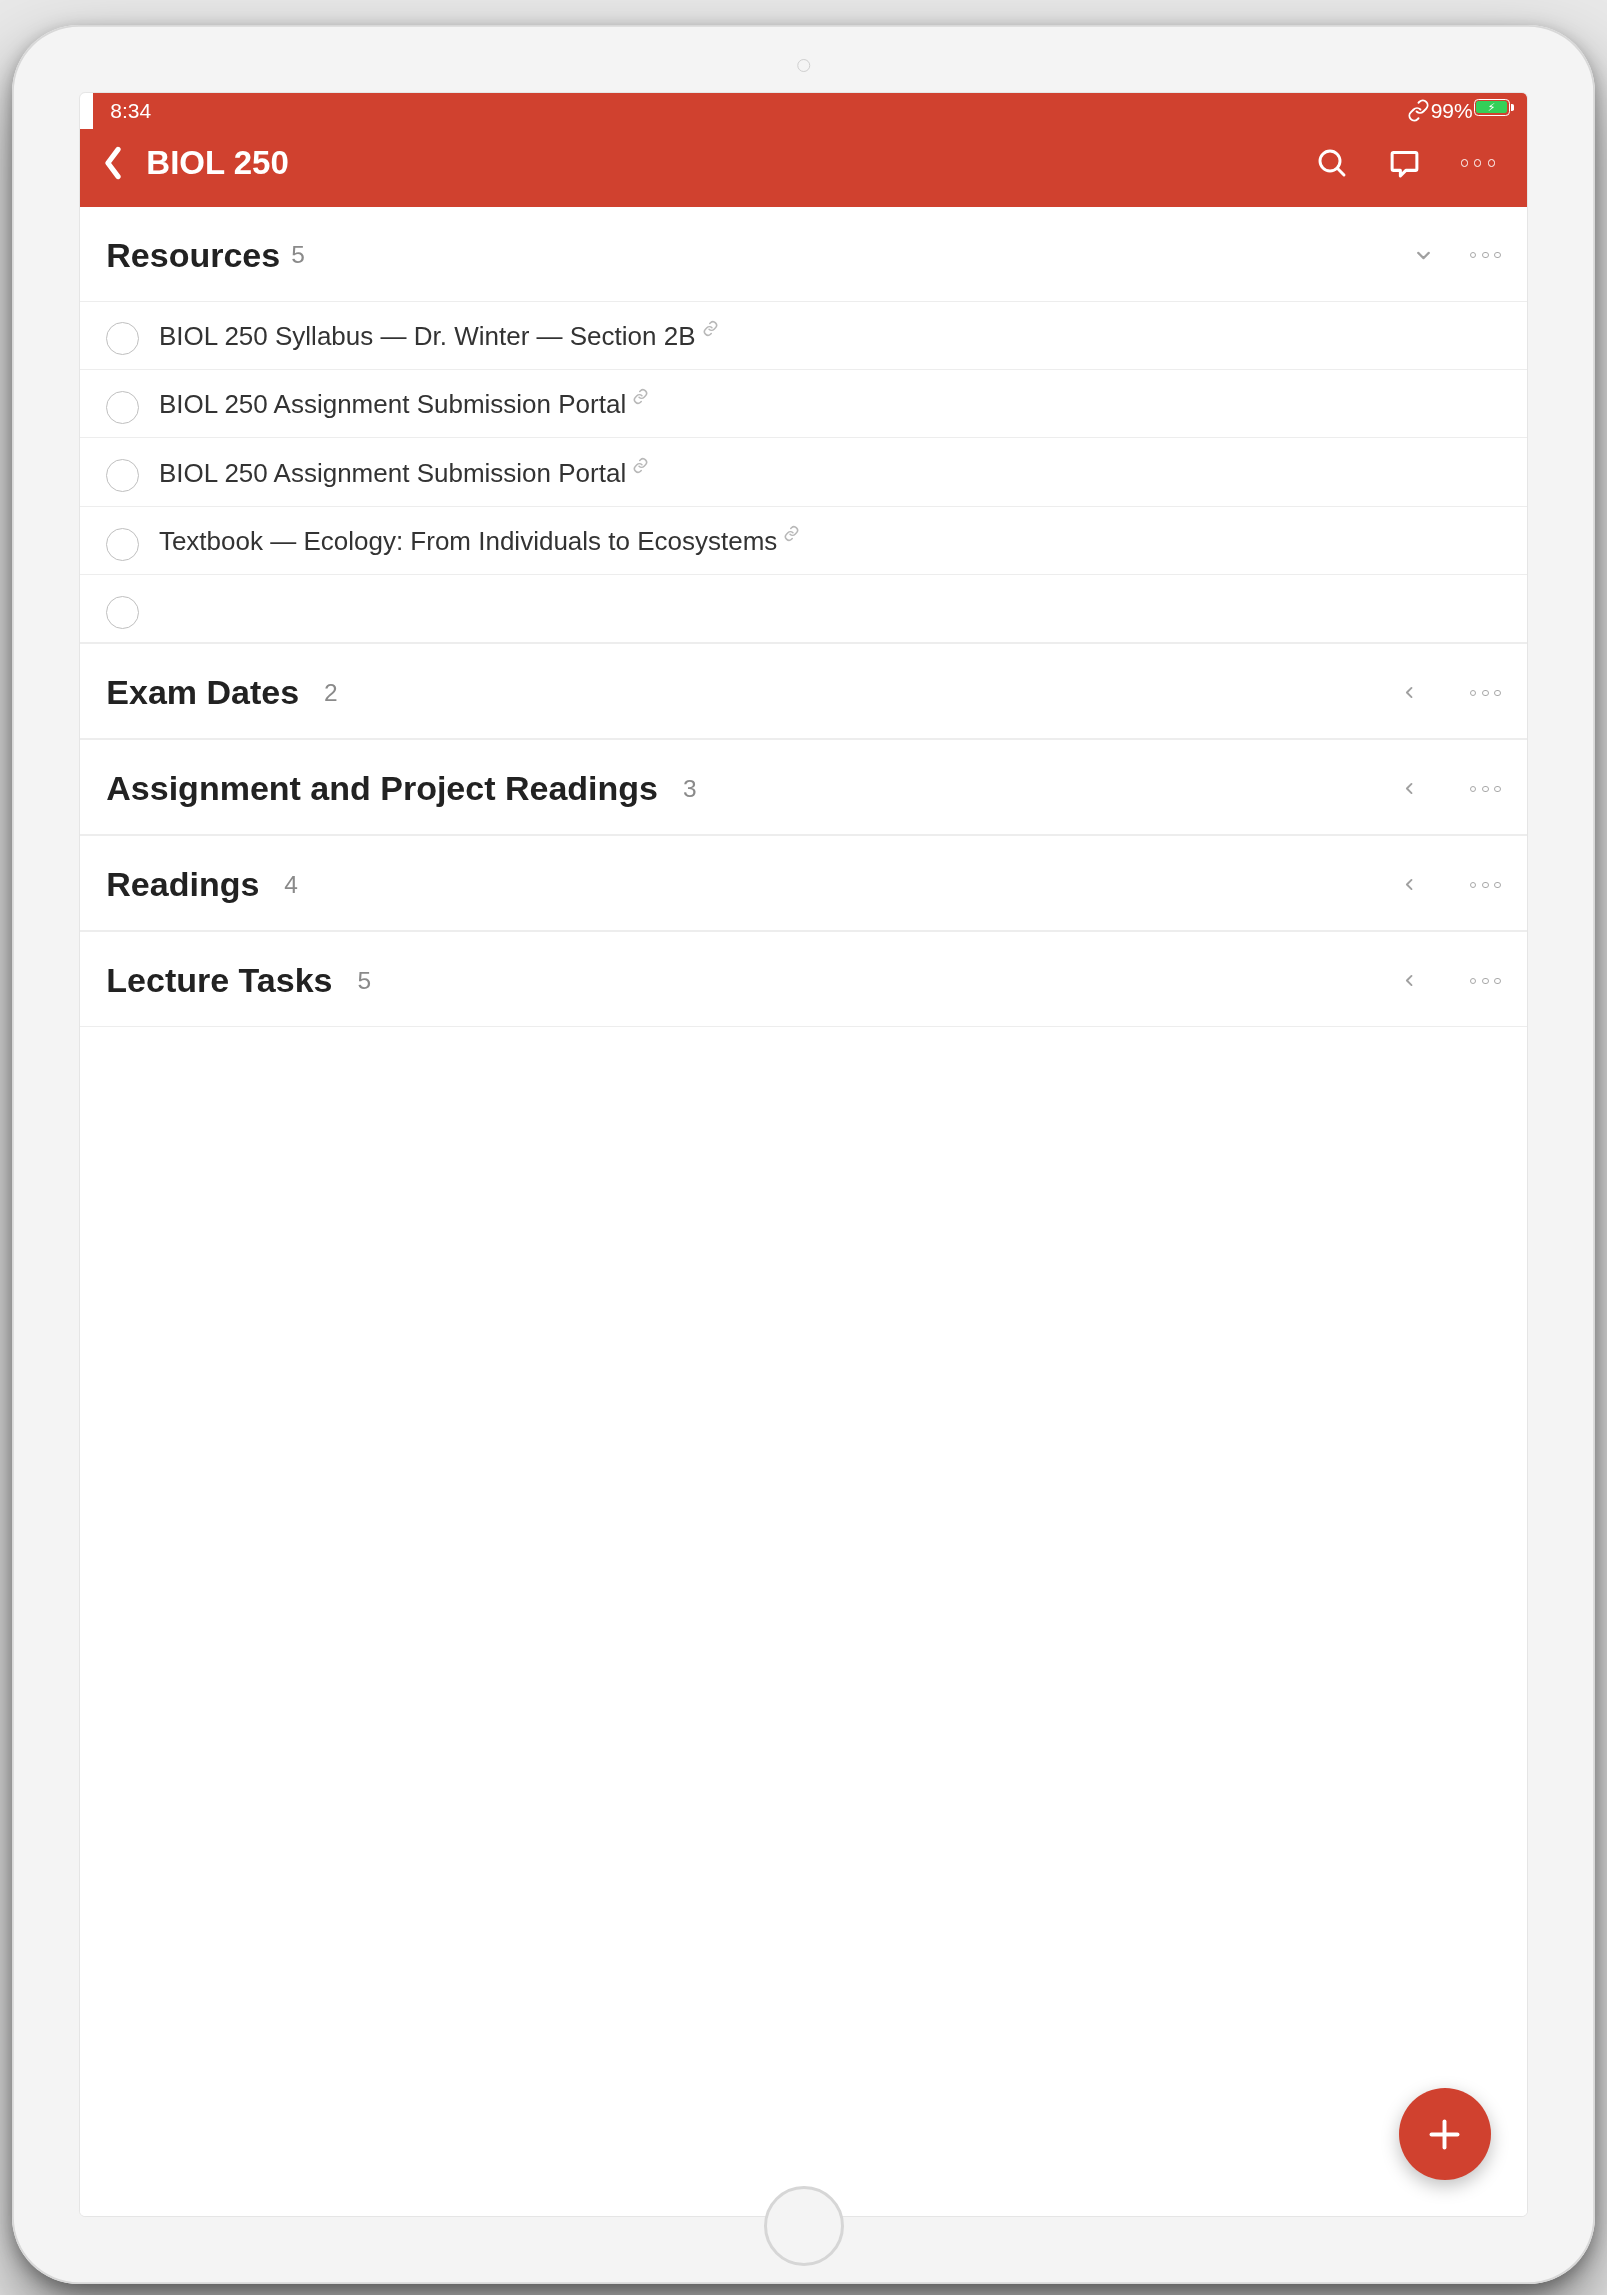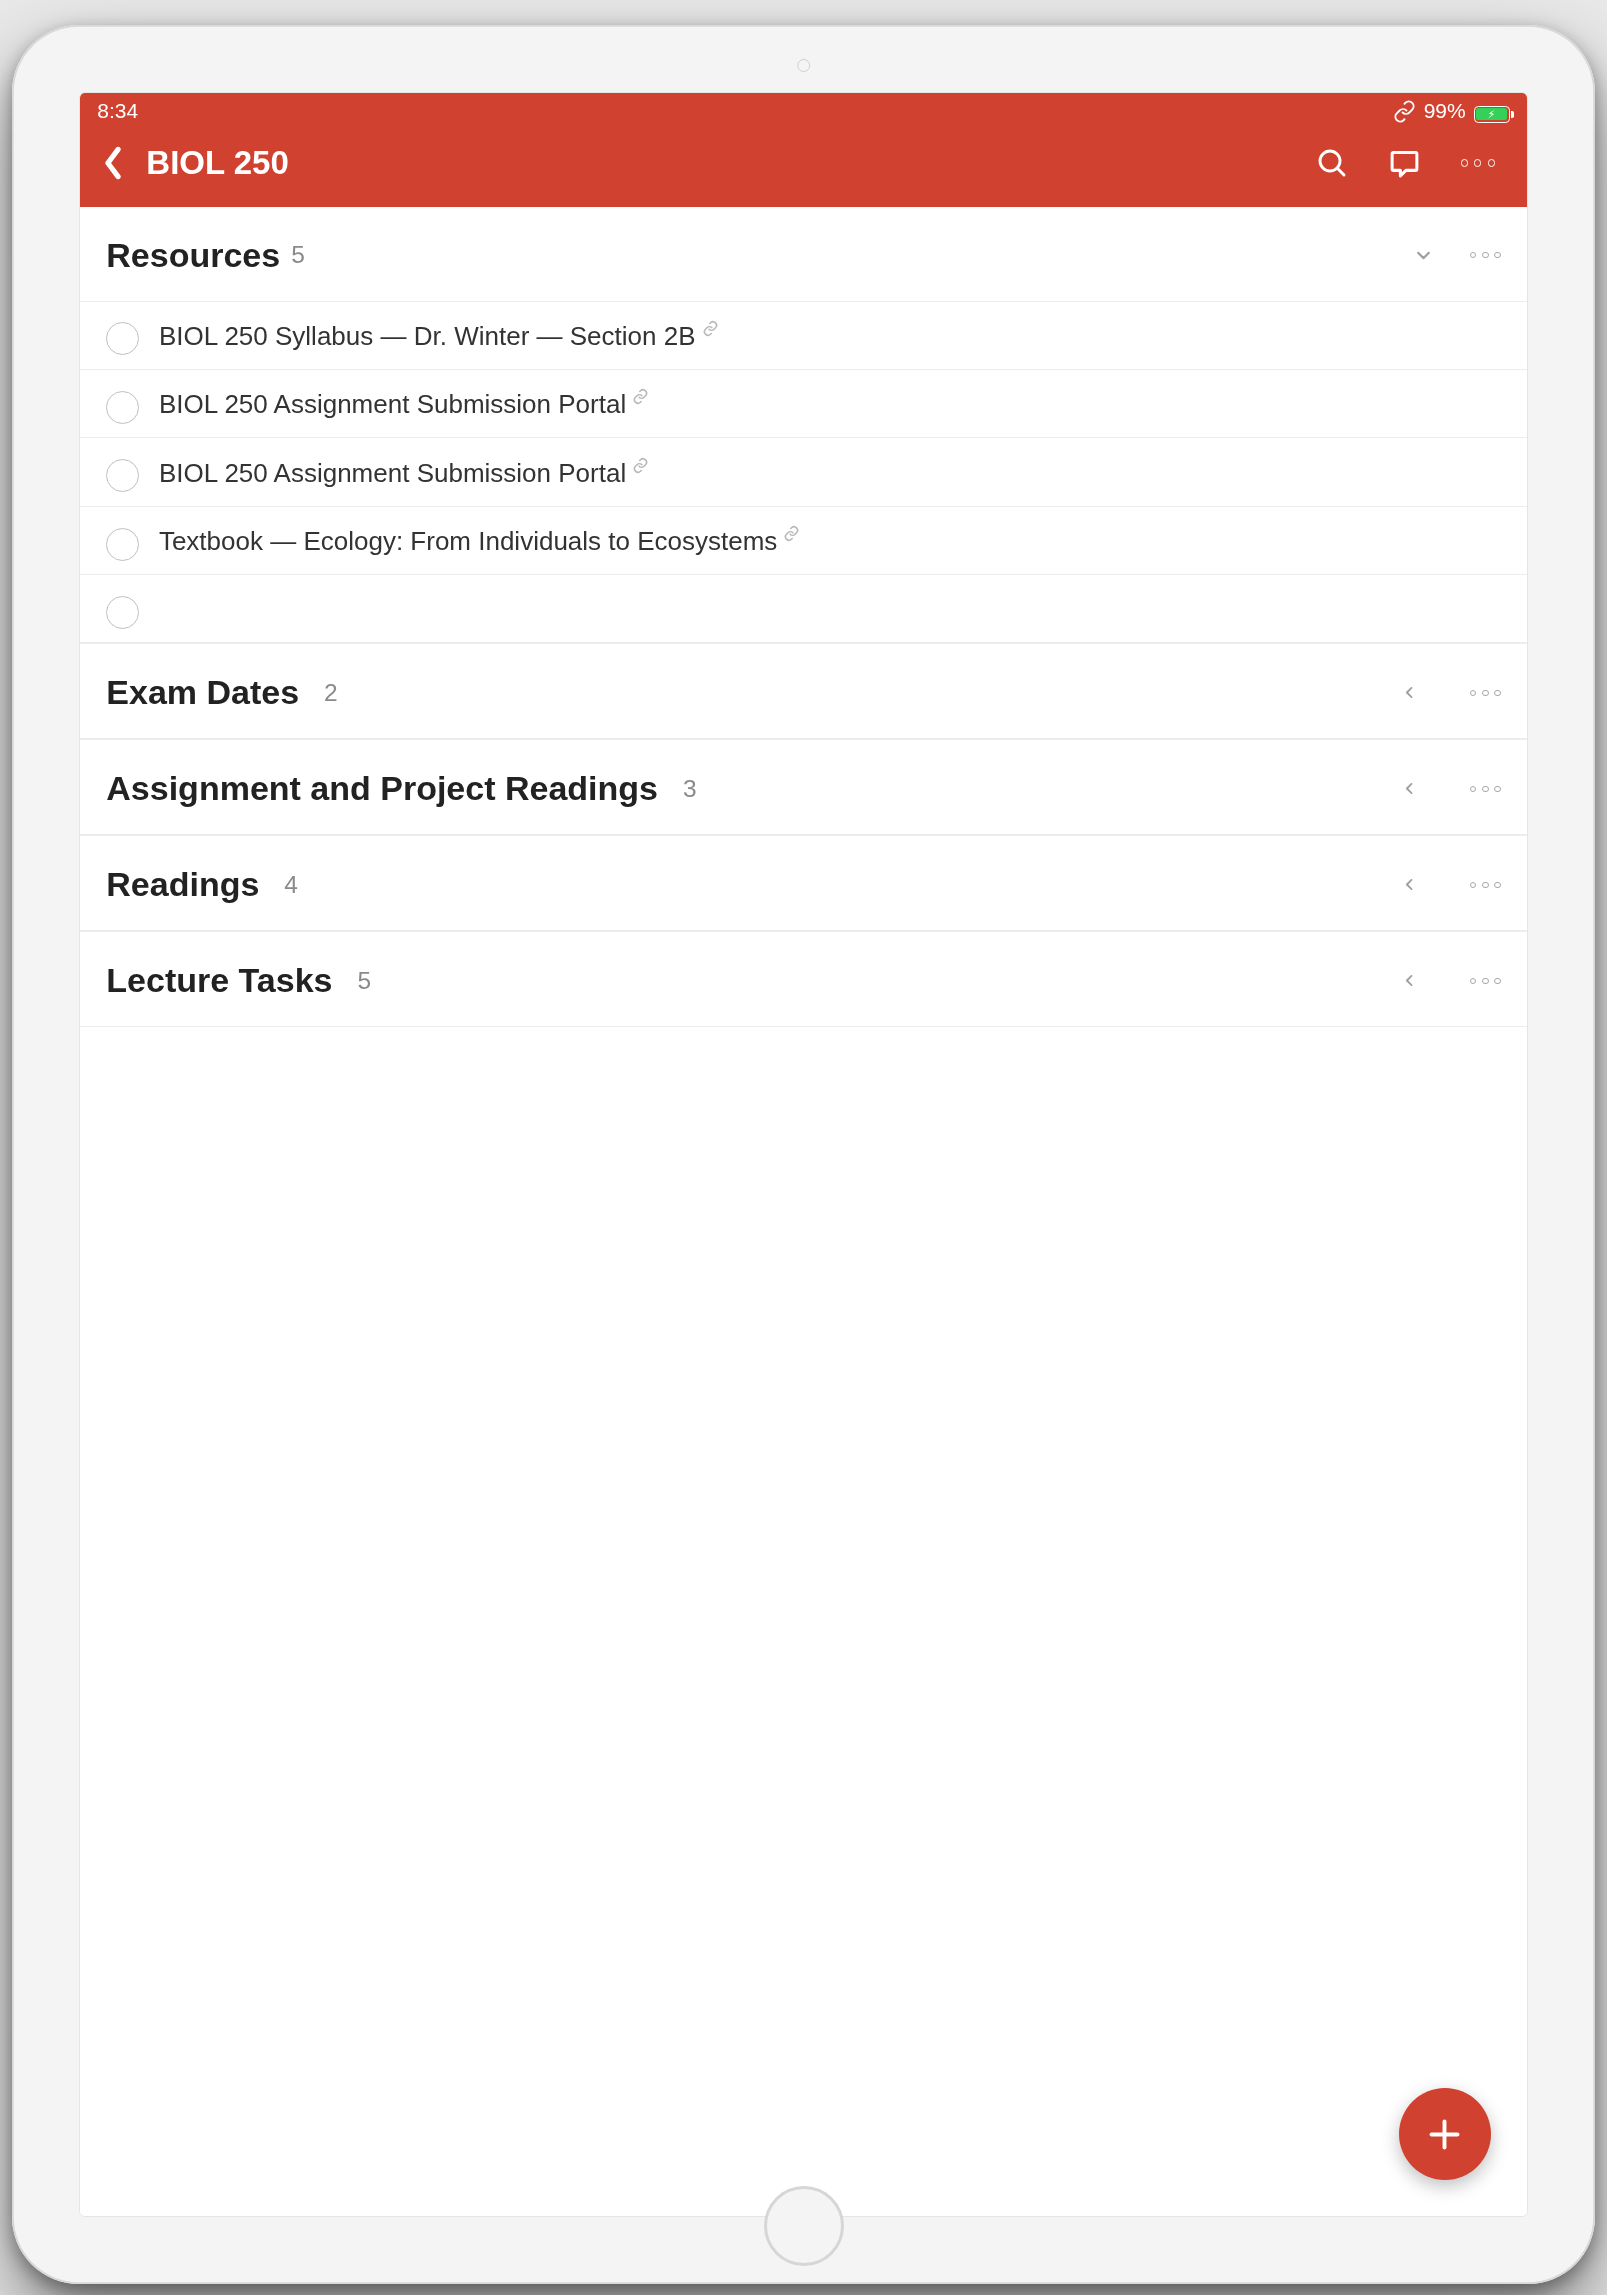--- a/index.html
+++ b/index.html
@@ -62,22 +62,23 @@
   .status-bar {
     height: 36px;
     background: #d0412f;
     color: #fff;
     display: flex;
     align-items: center;
     justify-content: space-between;
     padding: 0 17px;
     font-size: 21px;
     font-weight: 400;
-  }
-  .status-right { display: flex; align-items: flex-end; gap: 8px; }
+    margin-left: 13px;
+  }
+  .status-right { display: flex; align-items: flex-start; gap: 1px; }
   .privacy-icon { display:flex; }
   .battery {
     width: 36px; height: 17px;
     border: 1.5px solid #fff;
     border-radius: 4.3px;
     position: relative;
     display: flex; align-items: center;
     padding: 1.2px;
   }
   .battery::after {

